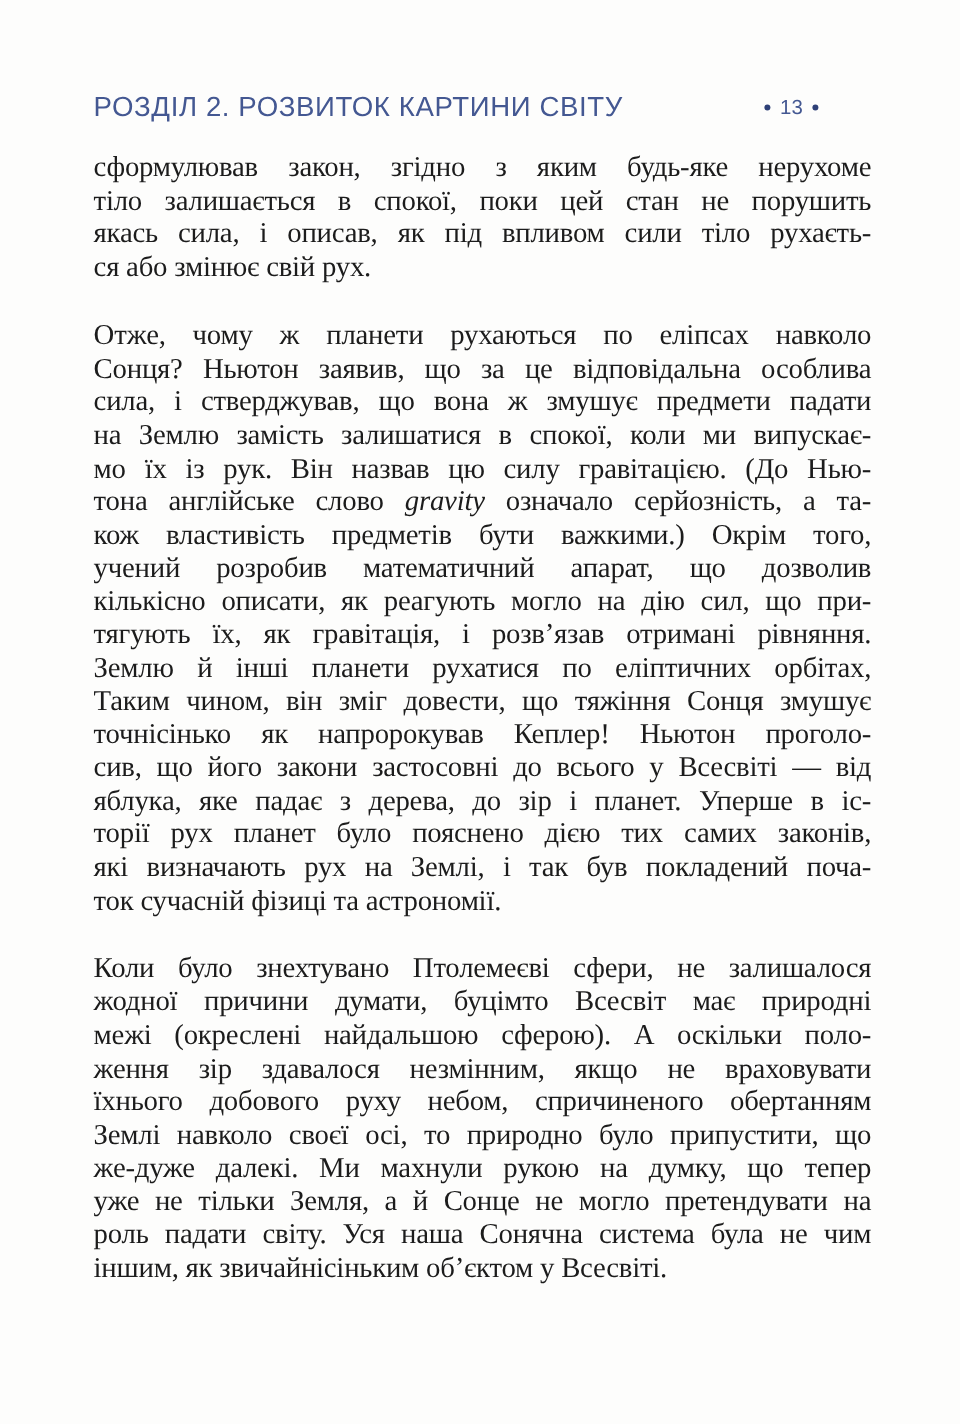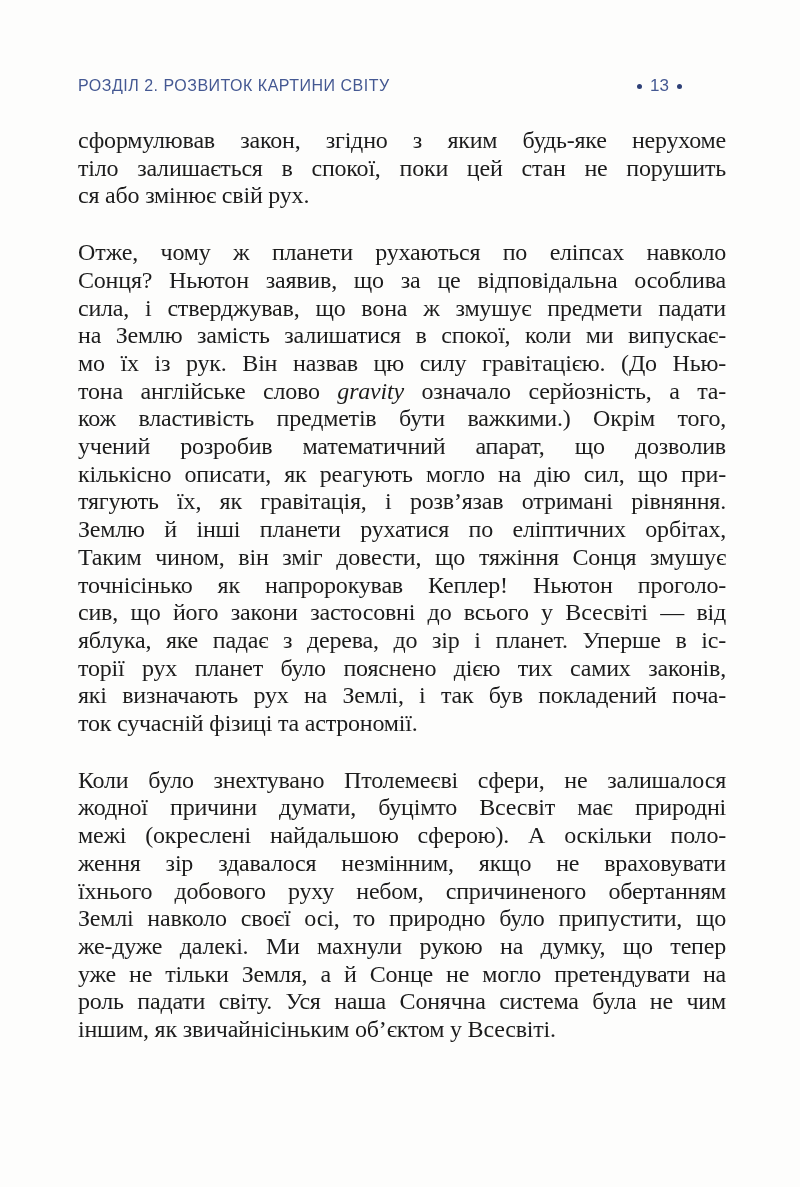--- a/index.html
+++ b/index.html
@@ -18,21 +18,21 @@
   .header-row {
     position: absolute;
     left: 78px; top: 76px;
     width: 648px;
     display: flex;
     justify-content: space-between;
     align-items: center;
   }
   .chapter-title {
     font-family: "Liberation Sans", sans-serif;
-    font-size: 16px;
+    font-size: 23px;
     font-weight: 400;
     letter-spacing: 0.5px;
     color: #445892;
   }
   .pageno {
     display: flex;
     align-items: center;
     gap: 8px;
     padding-right: 44px;
     font-family: "Liberation Sans", sans-serif;
@@ -78,20 +78,21 @@
       <span>13</span>
       <span class="dot"></span>
     </div>
   </div>
 
   <div class="body-text">
 
     <div class="para">
       <div class="line">сформулював закон, згідно з яким будь-яке нерухоме</div>
       <div class="line">тіло залишається в спокої, поки цей стан не порушить</div>
+      <div class="line">якась сила, і описав, як під впливом сили тіло рухаєть-</div>
       <div class="line last">ся або змінює свій рух.</div>
     </div>
 
     <div class="para">
       <div class="line">Отже, чому ж планети рухаються по еліпсах навколо</div>
       <div class="line">Сонця? Ньютон заявив, що за це відповідальна особлива</div>
       <div class="line">сила, і стверджував, що вона ж змушує предмети падати</div>
       <div class="line">на Землю замість залишатися в спокої, коли ми випускає-</div>
       <div class="line">мо їх із рук. Він назвав цю силу гравітацією. (До Нью-</div>
       <div class="line"><span>тона англійське слово </span><span class="gravity-italic">gravity</span><span> означало серйозність, а та-</span></div>

